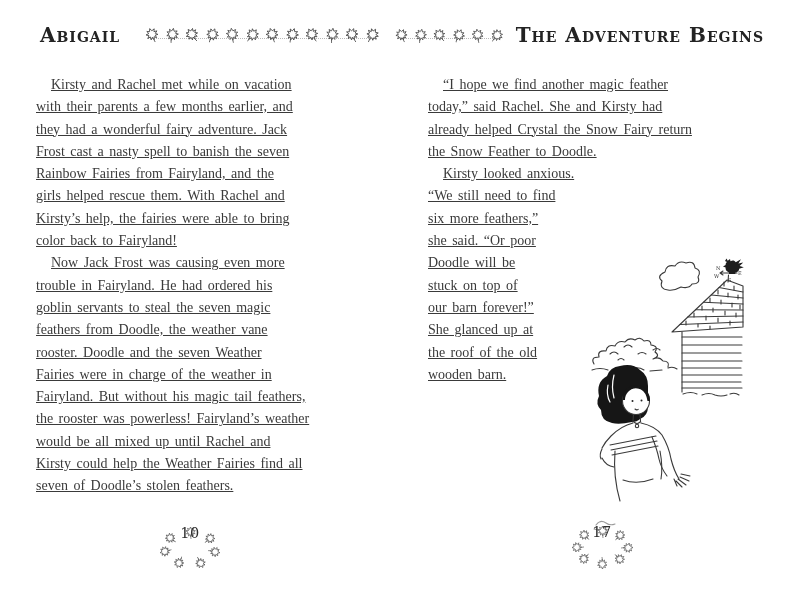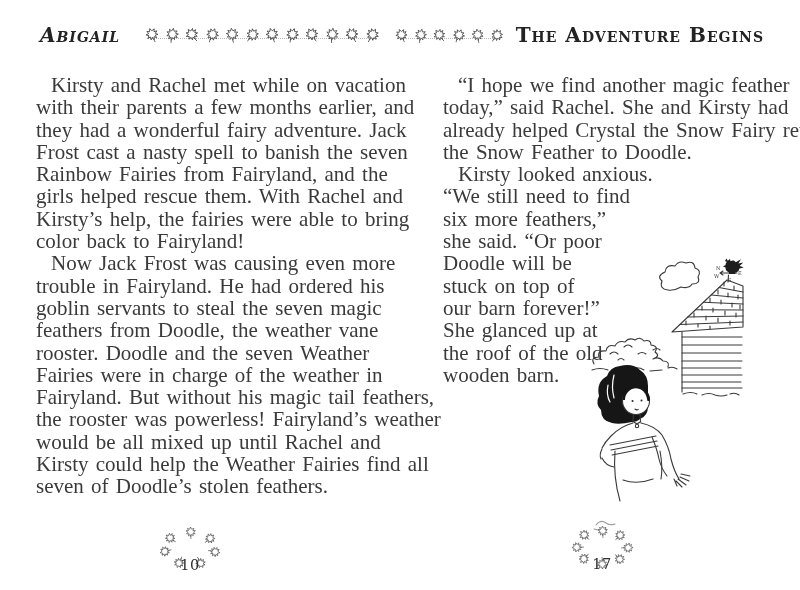--- a/index.html
+++ b/index.html
@@ -9,37 +9,37 @@
   }
   
   .header{position:absolute;top:22px;height:26px;display:flex;align-items:center;}
   .header-left{left:40px;}
   .header-right{right:36px;}
   .htitle{
     font-family:"DejaVu Serif","Liberation Serif",serif;
     font-variant:small-caps;font-weight:bold;font-size:20px;letter-spacing:1px;
     color:#232323;white-space:nowrap;
   }
-  .header-left .htitle{margin-right:24px;font-style:italic;}
+  .header-left .htitle{margin-right:24px;}
   .header-right .htitle{margin-left:12px;}
   .leafrow{position:relative;display:flex;align-items:center;gap:4px;height:22px;}
   .leafrow::before{
     content:"";position:absolute;left:3px;right:3px;top:62%;
     border-top:1px dotted #b8b8b8;z-index:0;
   }
   .leaf{display:inline-block;line-height:0;position:relative;z-index:1;}
   
-  .col{position:absolute;font-size:21px;line-height:22.3px;word-spacing:2px;}
+  .col{position:absolute;font-size:14px;line-height:22.3px;word-spacing:2px;text-decoration:underline;}
   .col-left{left:36px;top:74px;width:360px;}
-  .col-right{left:443px;top:74px;width:352px;}
+  .col-right{left:428px;top:74px;width:352px;}
   .para{margin:0;white-space:pre;text-indent:15px;}
   
   .illustration{position:absolute;left:590px;top:255px;width:210px;height:280px;}
   
-  .wreath{position:absolute;width:66px;height:48px;display:flex;align-items:flex-end;justify-content:center;}
+  .wreath{position:absolute;width:66px;height:48px;display:flex;align-items:flex-start;justify-content:center;}
   .wreath-left{left:157px;top:525px;}
   .wreath-right{left:569px;top:524px;}
   .wreath .leaf{position:absolute;}
   .pagenum{
     position:relative;z-index:2;font-family:"DejaVu Serif","Liberation Serif",serif;
     font-size:14.5px;color:#2c2c2c;letter-spacing:.5px;
   }
   svg{display:block;}
 </style>
 </head>

